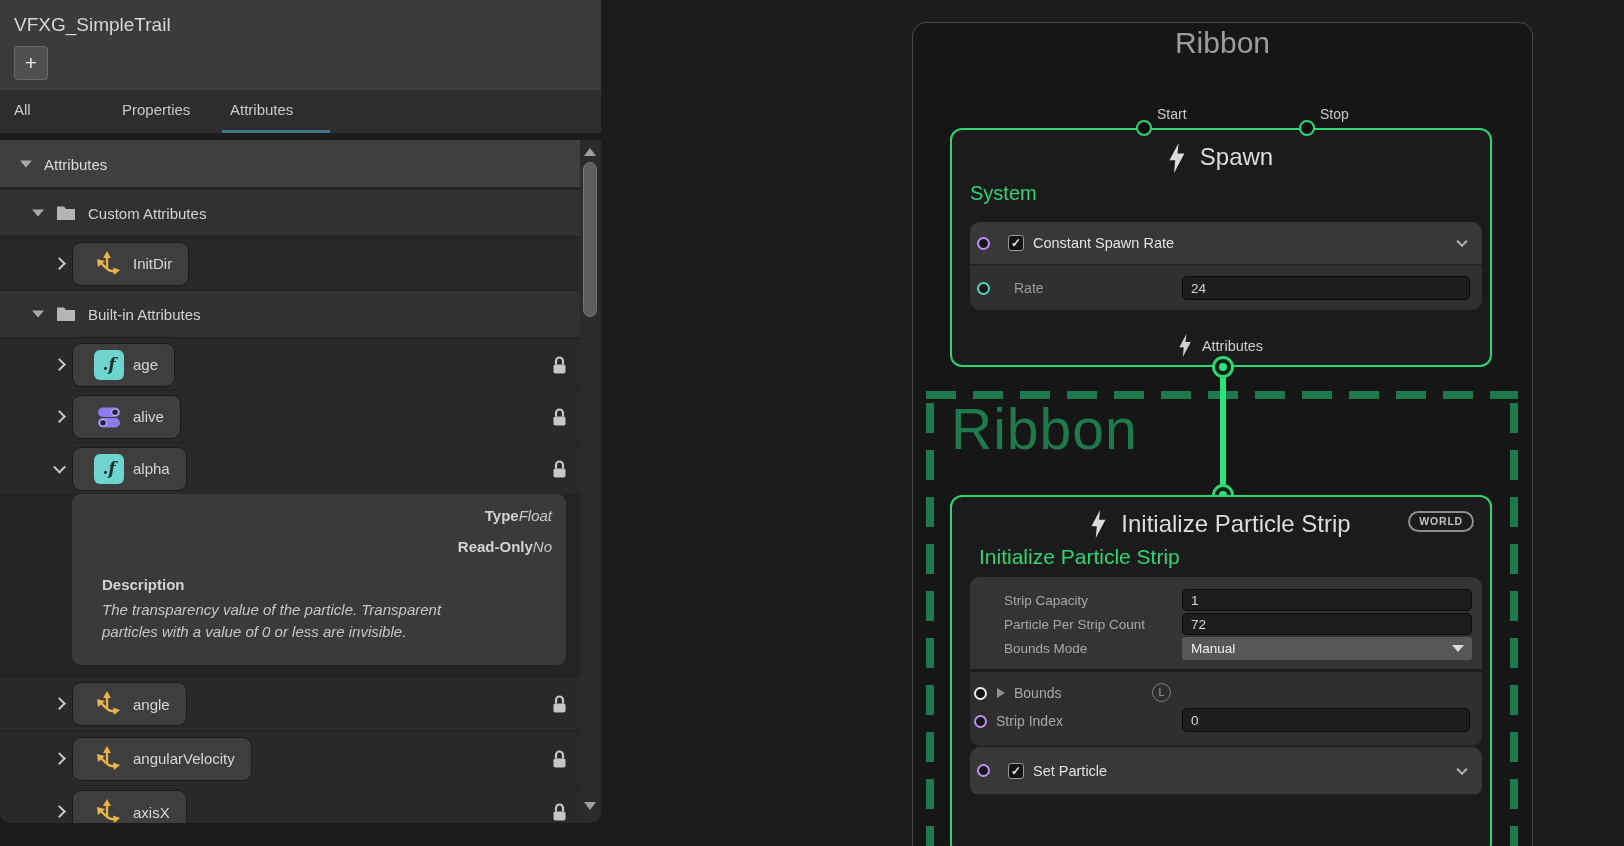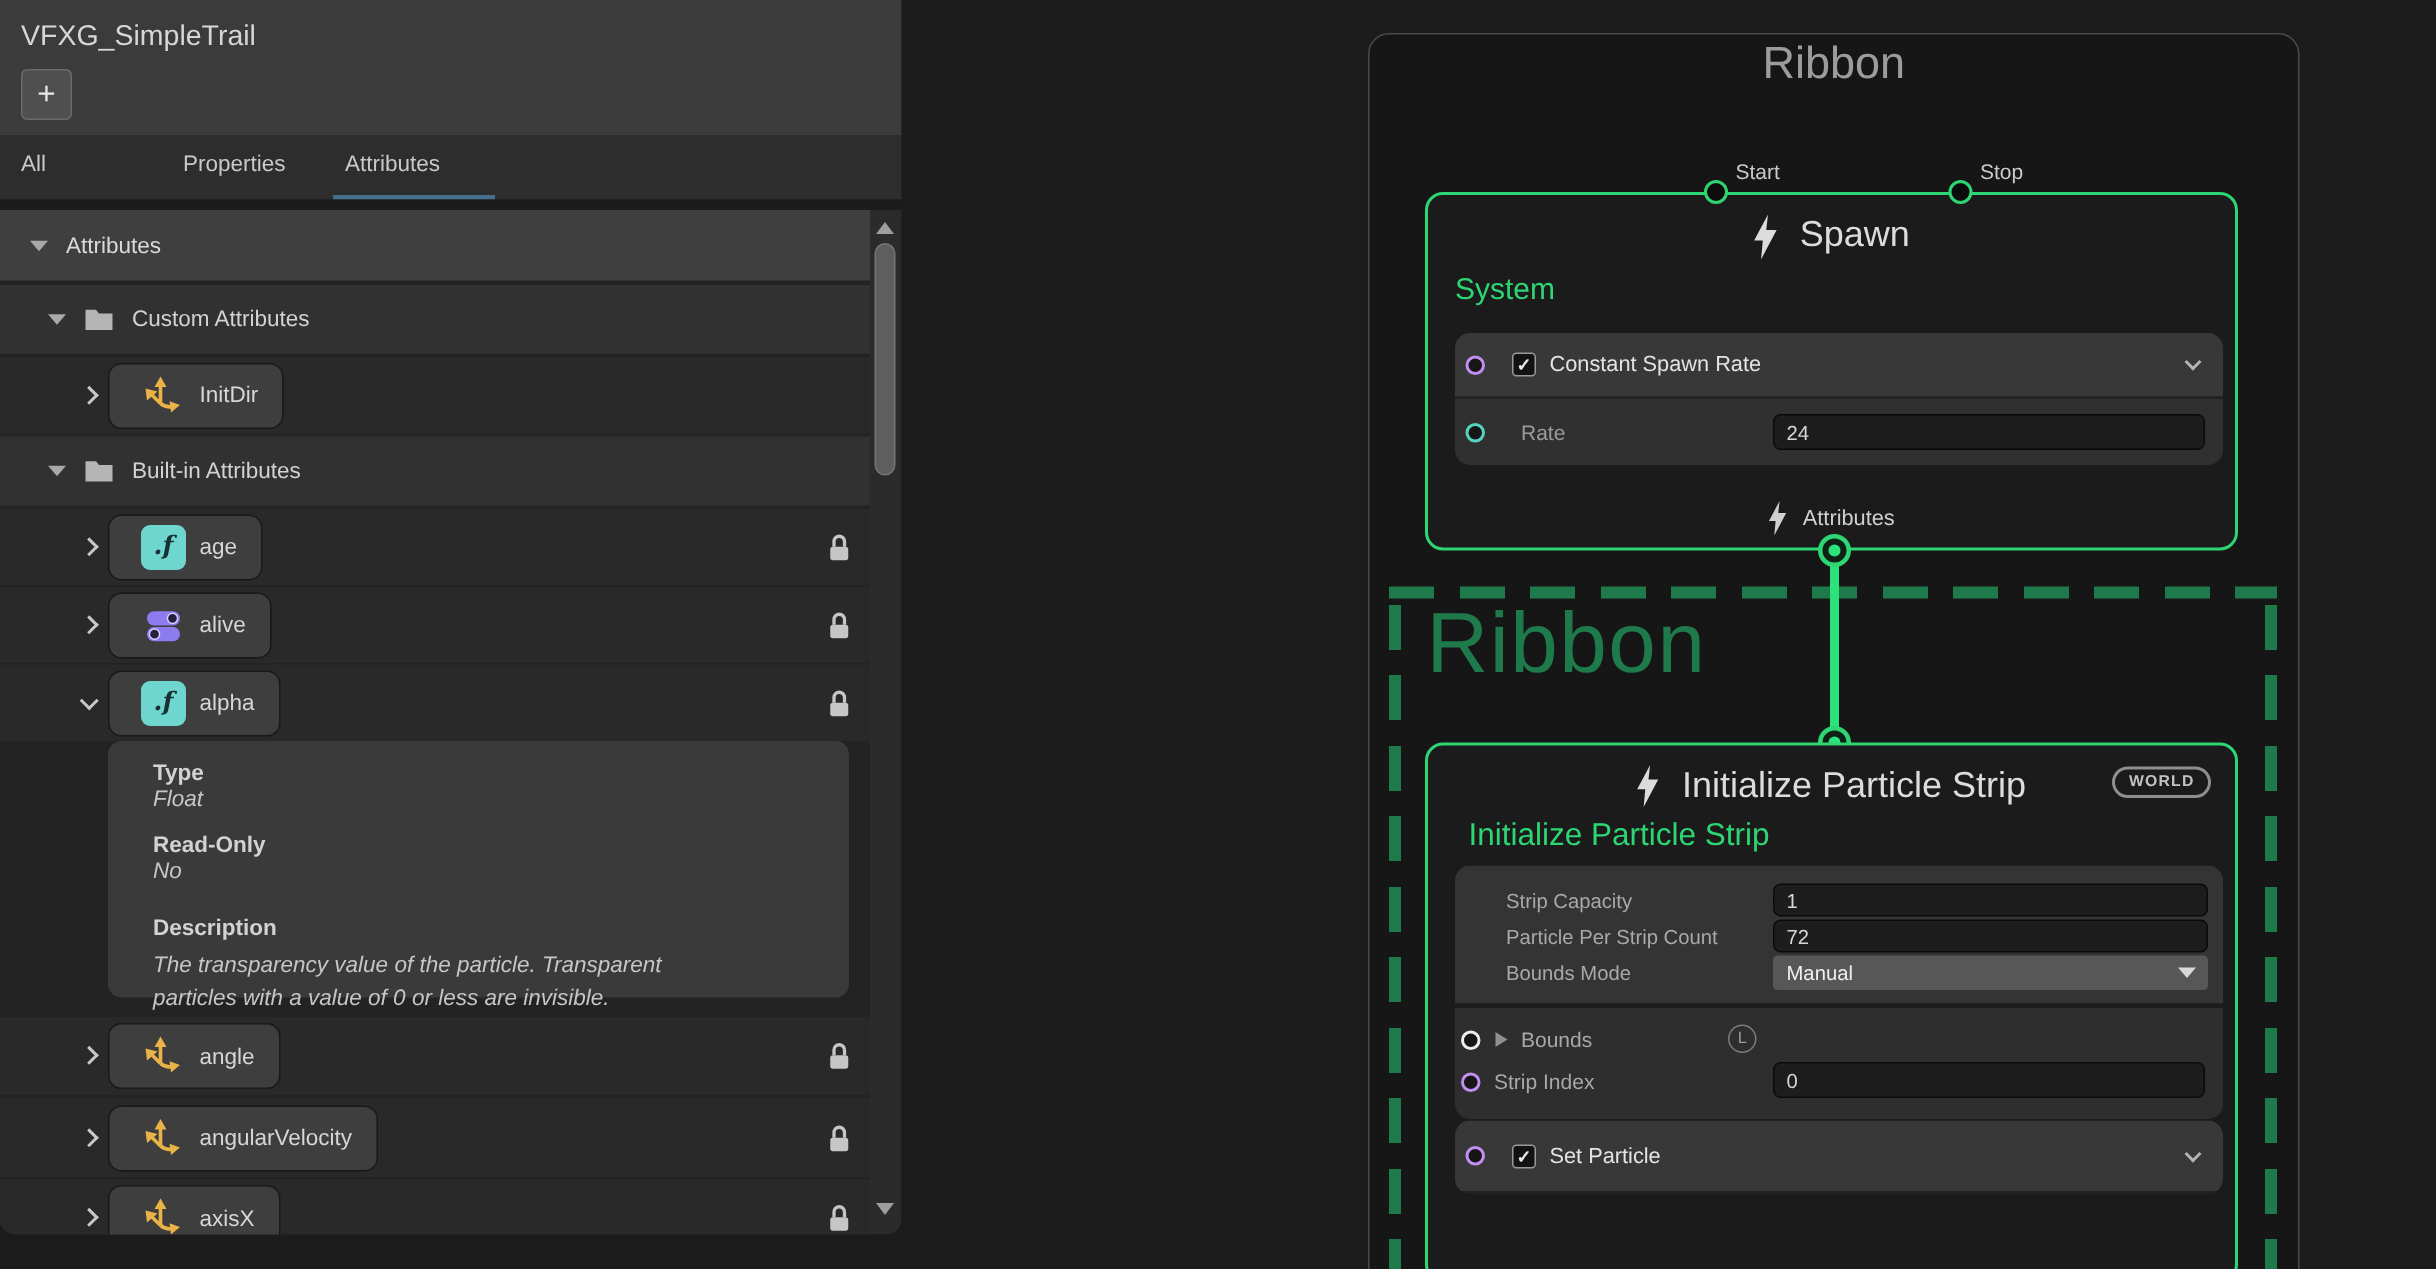--- a/index.html
+++ b/index.html
@@ -75,21 +75,21 @@
     font-family:"DejaVu Serif", serif; font-style:italic; font-weight:bold;
     font-size:17px; color:#173231;
   }
   .lock { position:absolute; left:552px; top:50%; transform:translateY(-50%); width:15px; height:19px; cursor:pointer; }
 
   .detail {
     position:absolute; left:72px; top:354px; width:494px; height:171px;
     background:#3a3a3a; border-radius:9px; padding:13px 14px 0 30px;
     font-size:15px;
   }
-  .kv { display:flex; justify-content:flex-end; margin-bottom:14px;flex-direction:column; }
+  .kv { display:flex; justify-content:flex-end; margin-bottom:14px; }
   .kv .k { font-weight:bold; color:#d2d2d2; }
   .kv .v { font-style:italic; color:#c6c6c6; }
   .desc-label { font-weight:bold; color:#d2d2d2; margin-top:21px; }
   .desc-text { font-style:italic; color:#c6c6c6; margin-top:6px; line-height:22px; }
 
   
   .bb-scroll { position:absolute; left:580px; top:140px; width:21px; height:683px; background:#2b2b2b; }
   .sb-up, .sb-down { position:absolute; left:4px; width:0; height:0; cursor:pointer;
     border-left:6.5px solid transparent; border-right:6.5px solid transparent; }
   .sb-up   { top:8px;    border-bottom:8px solid #9e9e9e; }

